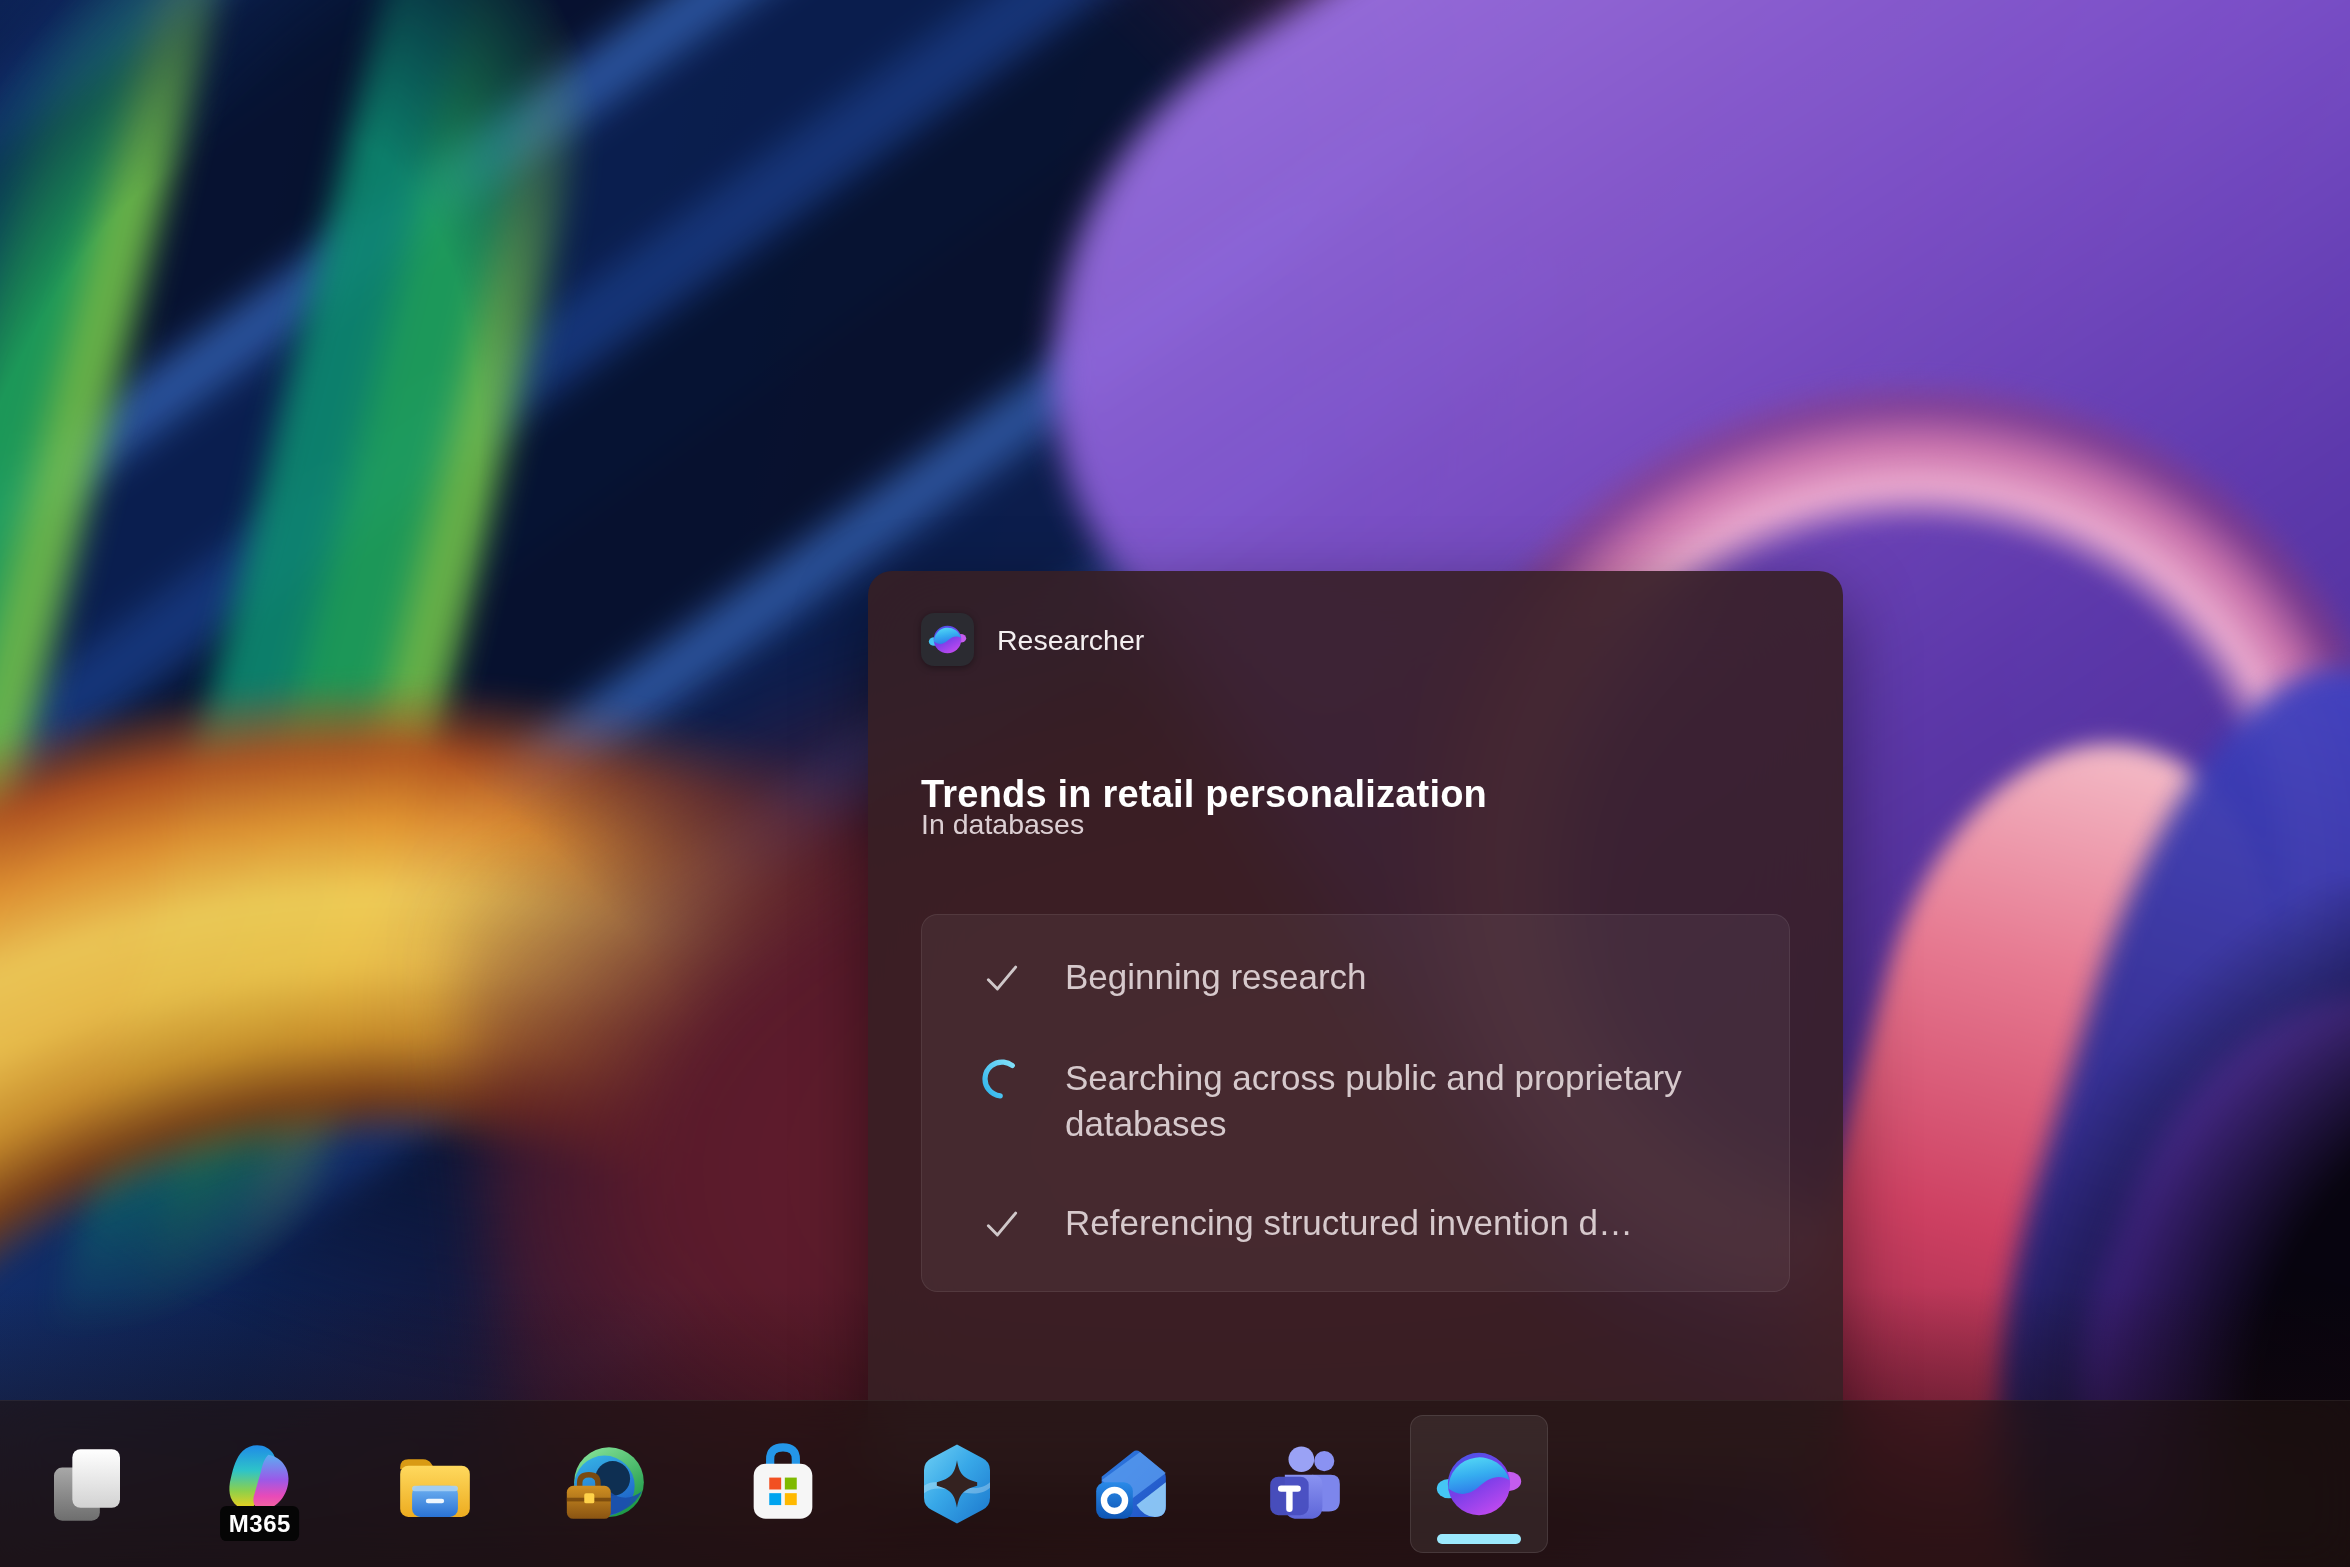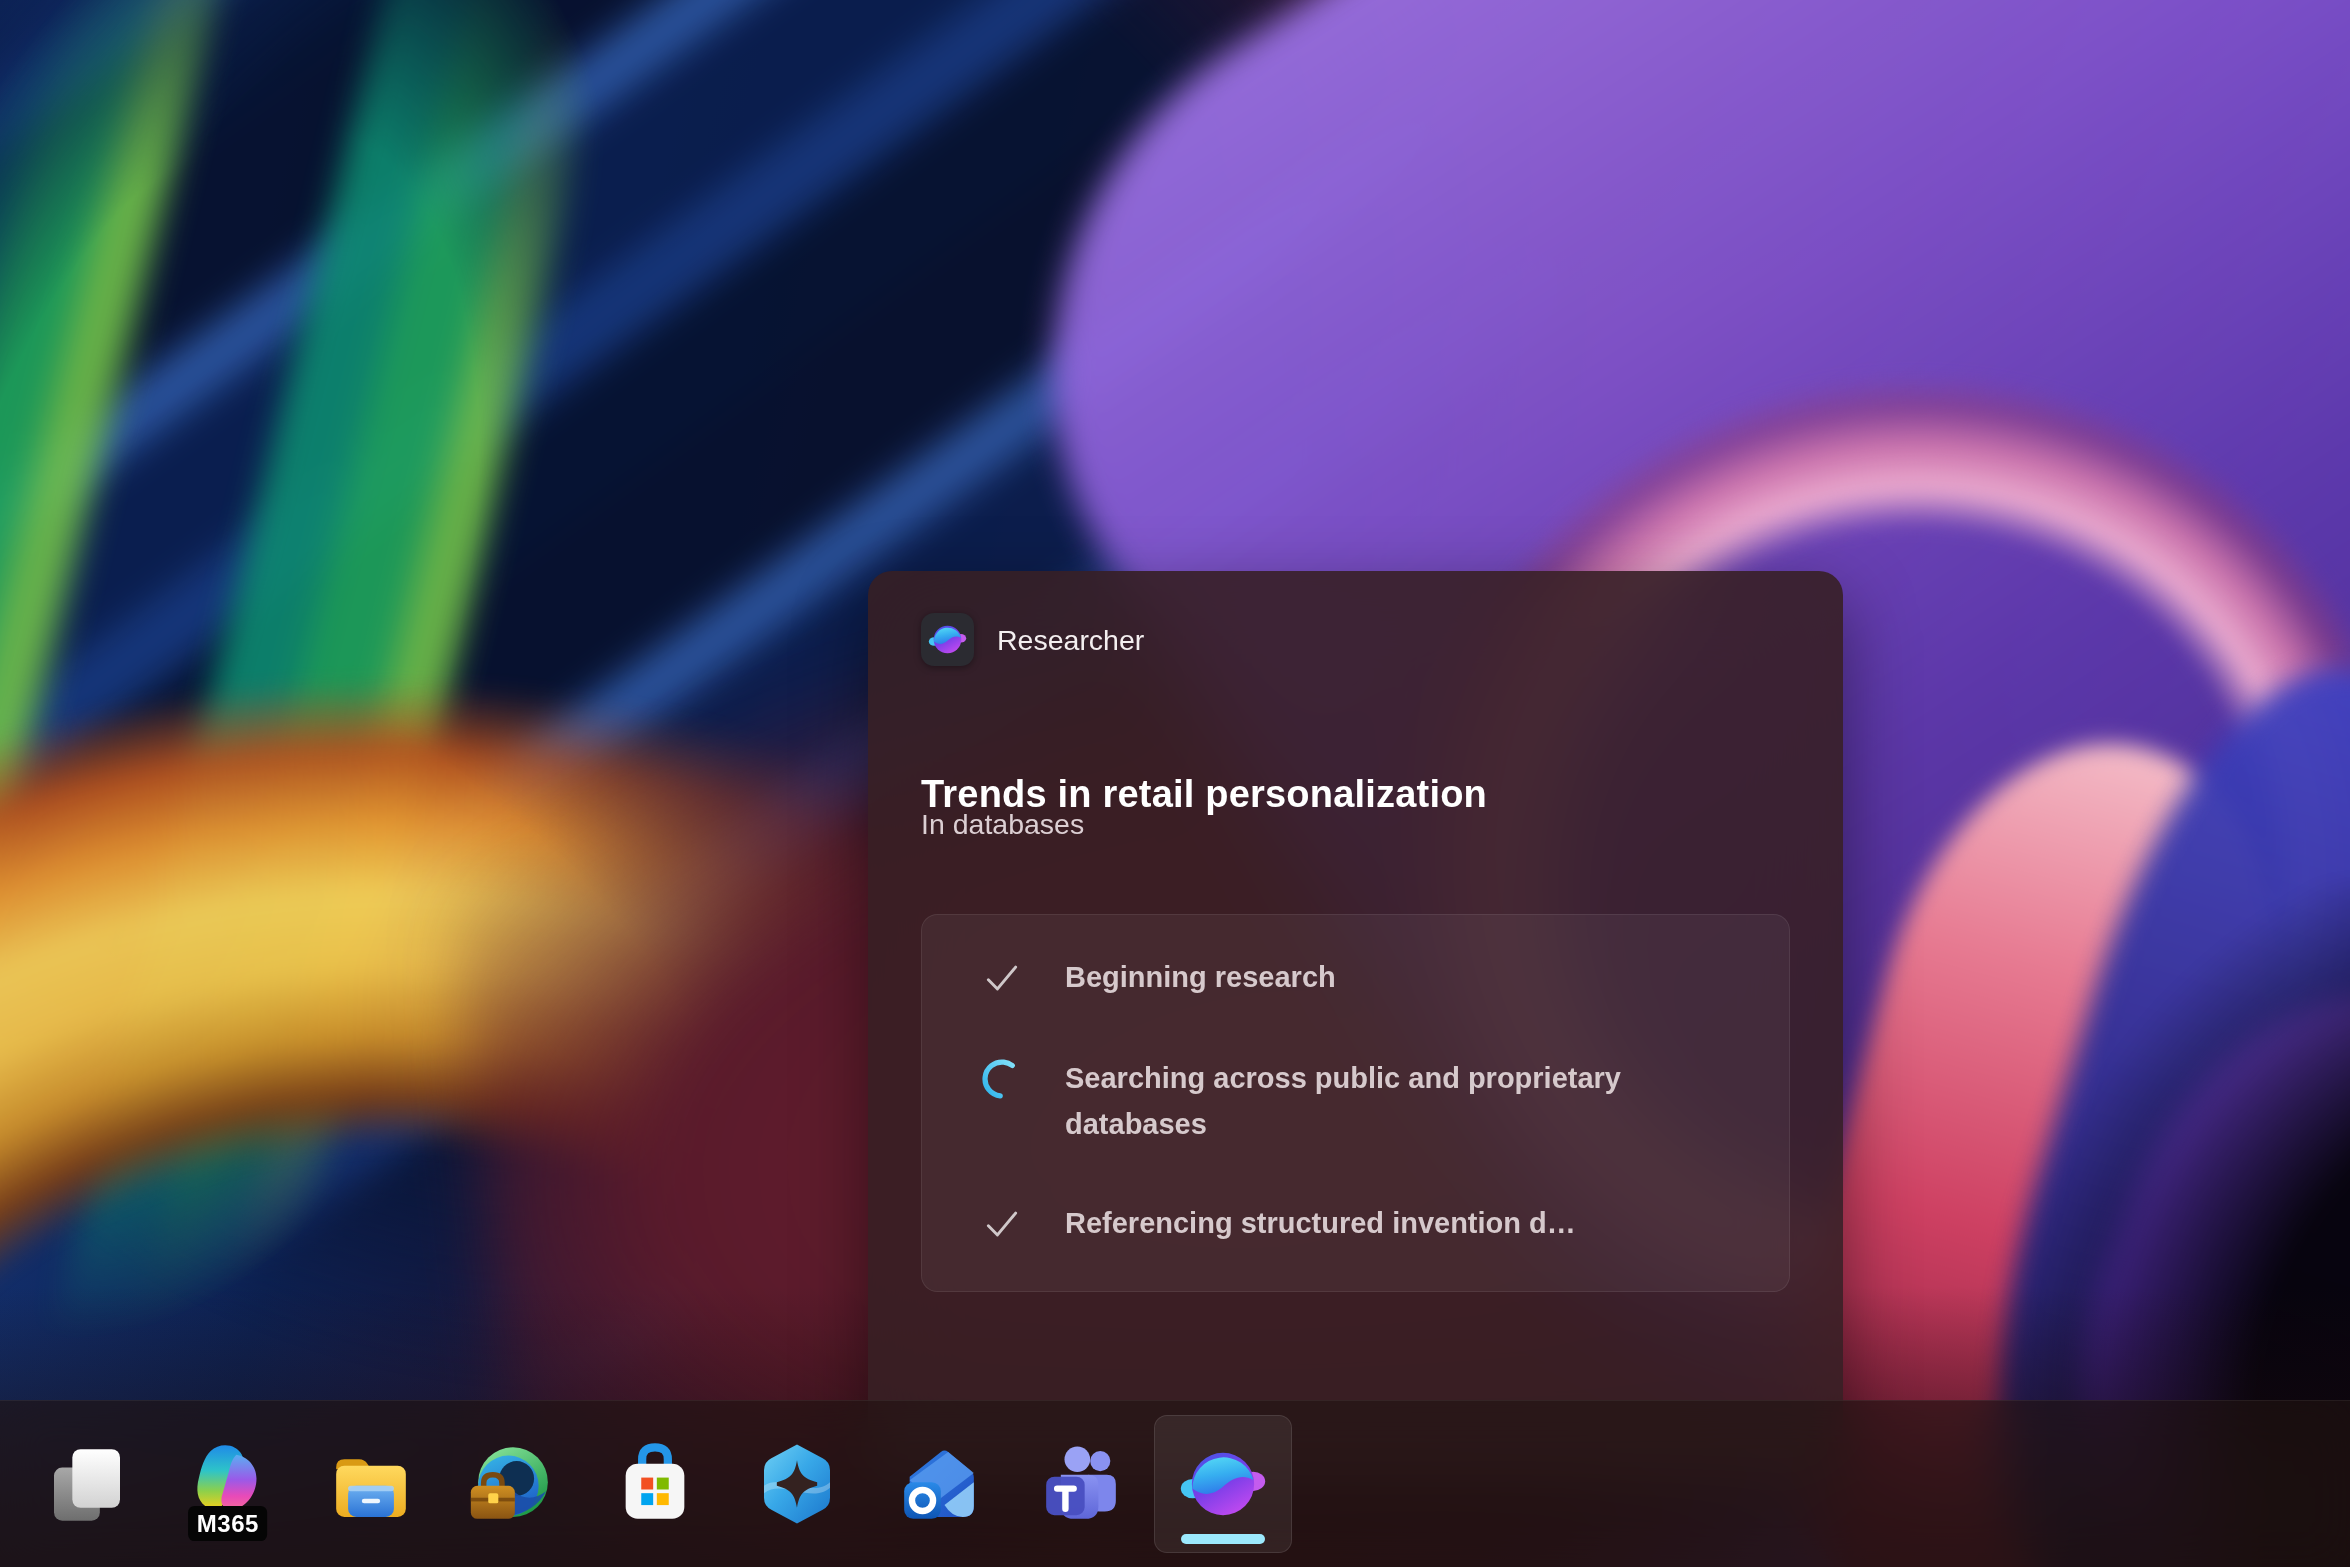--- a/index.html
+++ b/index.html
@@ -71,28 +71,28 @@
     color:#ffffff; font-weight:700; letter-spacing:0.2px;margin-top:48px; }
   .card-status { position:absolute; left:53px; top:235px; font-size:28.5px; line-height:37px;
     color:#dccfd3; font-weight:400; }
   .steps-panel { position:absolute; left:53px; top:343px; width:869px; height:378px; border-radius:16.5px;
     background:rgba(255,255,255,.05); border:0.9px solid rgba(255,255,255,.08);
     padding:39px 51px 0 59px; display:flex; flex-direction:column; gap:53px; }
   .step-row { display:flex; align-items:flex-start; }
   .step-icon { width:42px; height:48px; flex:0 0 42px; margin-right:42px;
     display:flex; align-items:center; justify-content:center; }
   .step-icon svg { display:block; }
-  .step-label { font-size:29px; line-height:46px; color:#d6c9cc; font-weight:700; }
+  .step-label { font-size:35px; line-height:46px; color:#d6c9cc; font-weight:400; }
   .spinner-svg { transform:rotate(96deg); }
 
   
   .taskbar { position:absolute; left:0; top:1400px; width:2351px; height:167px;
     background:rgba(32,20,18,.62); border-top:0.9px solid rgba(255,255,255,.06);
     -webkit-backdrop-filter:blur(24px); backdrop-filter:blur(24px);
-    display:flex; align-items:center; padding-left:18.4px; gap:4px; }
+    display:flex; align-items:center; padding-left:18.4px; gap:36px; }
   .tb-item { position:relative; width:138px; height:138px; border-radius:13px; flex:0 0 138px;
     display:flex; align-items:center; justify-content:center; cursor:pointer; }
   .tb-item svg { width:88px; height:88px; display:block; }
   .tb-item.active { background:rgba(255,255,255,.07); border:0.9px solid rgba(255,255,255,.10); }
   .tb-pill { position:absolute; bottom:8.3px; left:50%; transform:translateX(-50%);
     width:84px; height:10px; border-radius:5.5px; background:#9ce9fd; }
   .m365-badge { position:absolute; bottom:12px; left:50%; transform:translateX(-52%);
     background:#050505; color:#fff; font-size:24px; font-weight:700; letter-spacing:0.5px;
     line-height:33px; padding:0.9px 8.3px; border-radius:6.4px; }
 

